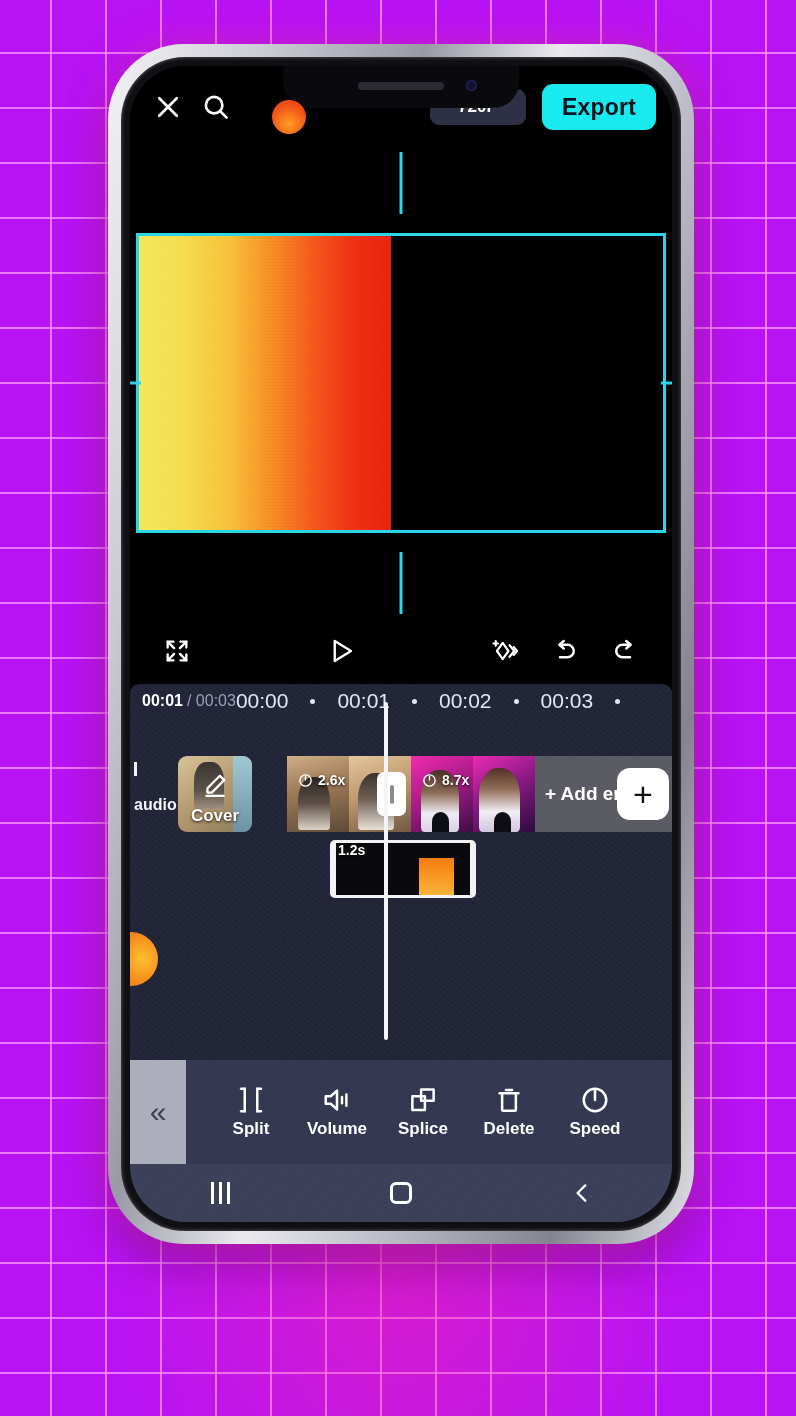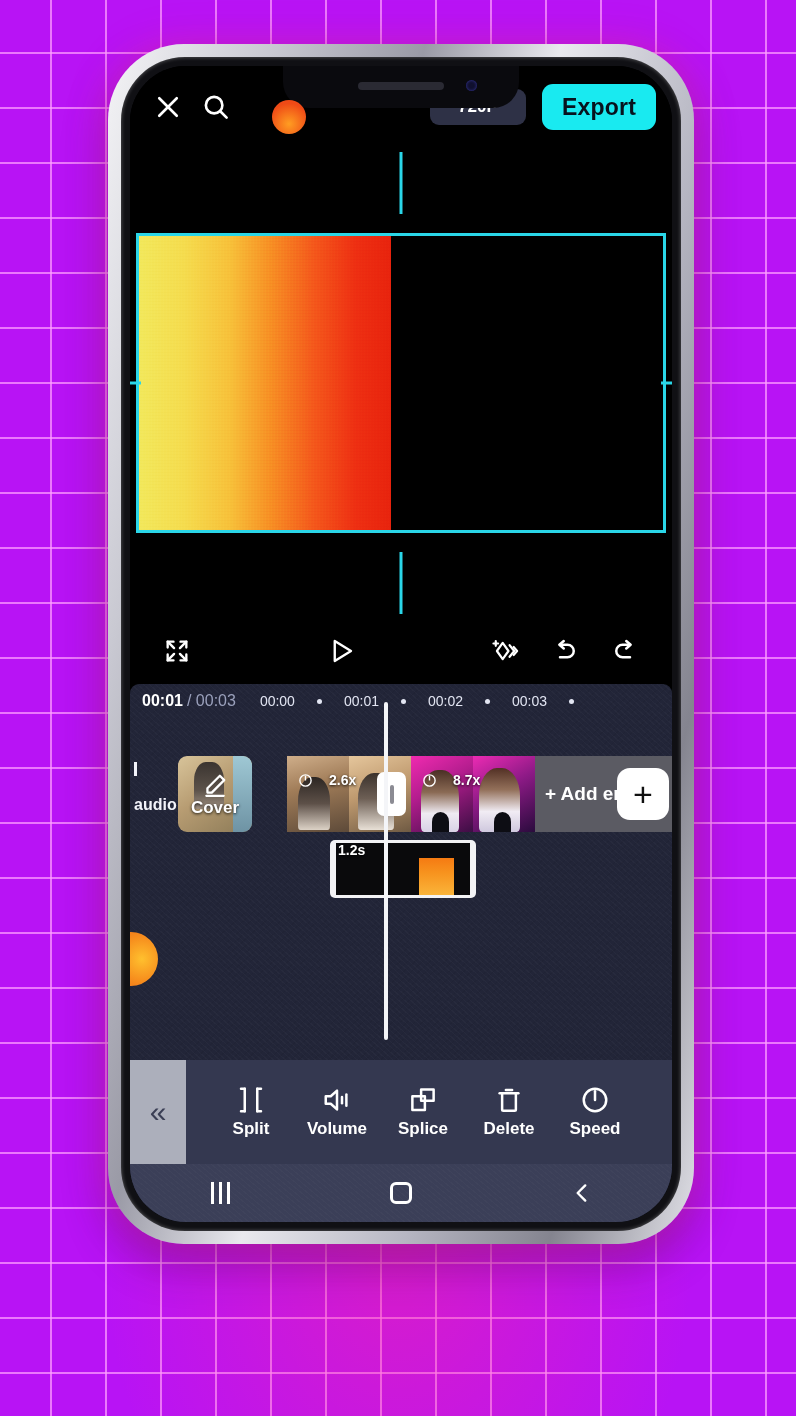--- a/index.html
+++ b/index.html
@@ -198,23 +198,22 @@
     display: flex; align-items: center;
     color: #cfd2e2;
     font-size: 16px;
     padding-left: 12px;
     z-index: 2;
   }
   .ruler-cur { color: #fff; font-weight: 700; }
   .ruler-total { color: #9aa0bb; margin-left: 4px; }
   .ruler-marks {
     display: flex; align-items: center;
-    margin-left: 24px;
     color: #e2e5f2;
-    font-size: 14px;
+    font-size: 21px;
   }
   .ruler-marks span.lbl { margin: 0 0px; }
   .ruler-marks span.dot {
     display:inline-block; width:5px; height:5px; border-radius:50%;
     background:#e2e5f2; margin: 0 22px;
   }
 
   .track-row {
     position: relative;
     height: 76px;
@@ -237,21 +236,21 @@
     border-radius: 40% 40% 10% 10%;
   }
   .cover-chip .ct-right {
     position:absolute; right:0; top:0; bottom:0; width:26%;
     background: linear-gradient(180deg,#9fc8d4 0%,#6e93a4 100%);
   }
   .cover-label {
     position: relative; z-index: 2;
     font-size: 17px; font-weight: 700;
     text-shadow: 0 1px 3px rgba(0,0,0,0.85);
-    padding-bottom: 14px;
+    padding-bottom: 6px;
   }
   .cover-pencil {
     position: absolute; left: 50%; transform: translateX(-50%);
     top: 16px; z-index: 2; color: #fff;
   }
   .side-label {
     position: absolute; left: 4px; top: 40px;
     color: #f2f3fa; font-size: 16px; font-weight: 600;
     z-index: 3;
   }
@@ -276,21 +275,21 @@
   .thumb.c::before { content:""; position:absolute; left:16%; top:18%; width:62%; height:82%;
     background: linear-gradient(180deg,#4a2f24 0%,#8a6a54 36%,#efeaf2 70%,#d8d2e6 100%); border-radius:44% 44% 8% 8%; }
   .thumb.d { background: linear-gradient(150deg,#ec2bb3 0%,#8d1a86 45%,#2a0b3d 100%); }
   .thumb.d::before { content:""; position:absolute; left:10%; top:16%; width:66%; height:84%;
     background: linear-gradient(180deg,#523024 0%,#93705a 34%,#f1ecf4 68%,#cfc8de 100%); border-radius:44% 44% 8% 8%; }
   .thumb .mic { position:absolute; bottom:0; left:34%; width:28%; height:26%;
     background:#0d0d14; border-radius:50% 50% 0 0; }
 
   .speed-badge {
     position: absolute; top: 16px;
-    display: flex; align-items: center; gap: 16px;
+    display: flex; align-items: center; gap: 5px;
     color: #fff; font-size: 14px; font-weight: 700;
     text-shadow: 0 1px 3px rgba(0,0,0,0.9);
     z-index: 5;
   }
   .speed-badge.s1 { left: 168px; }
   .speed-badge.s2 { left: 292px; }
 
   .add-ending {
     position: relative;
     width: 140px; height: 76px;

